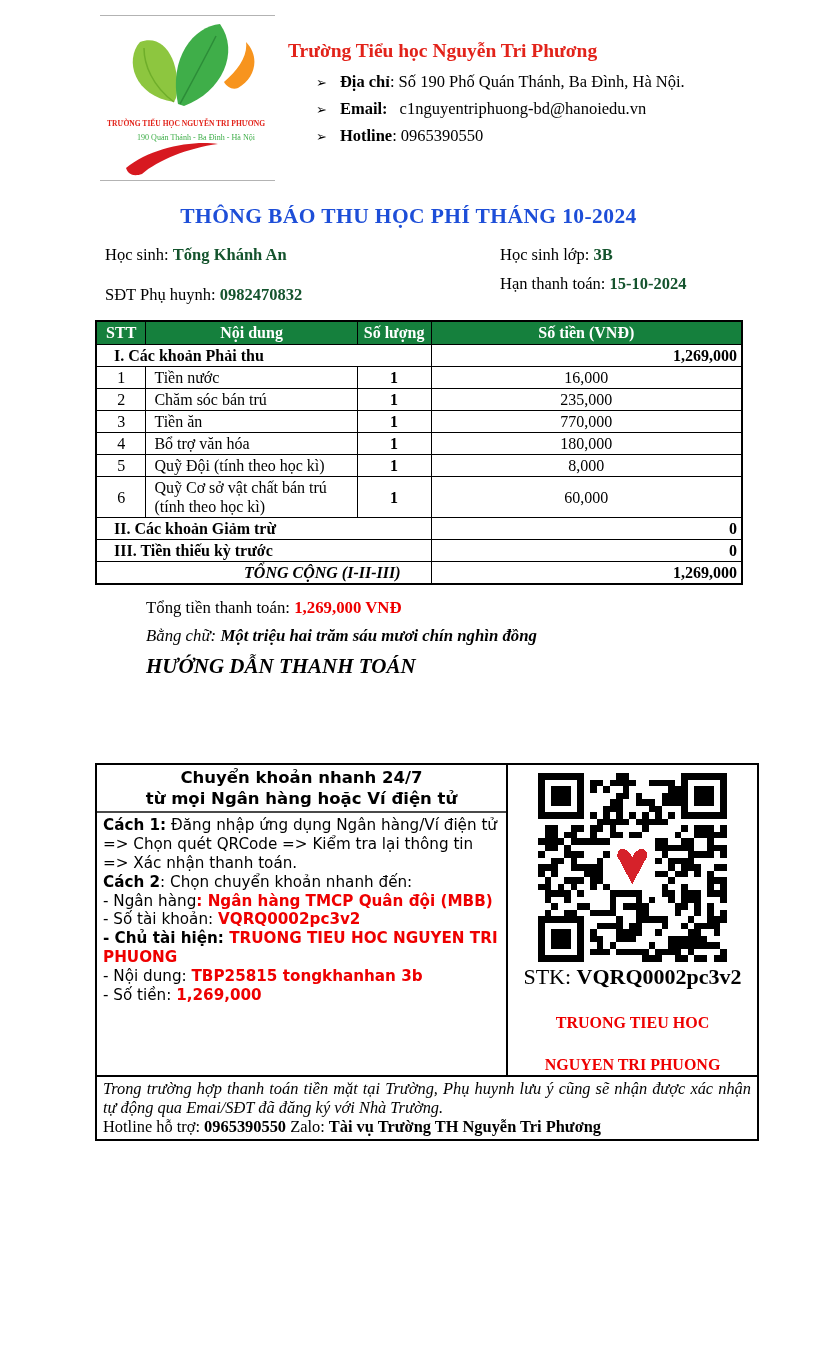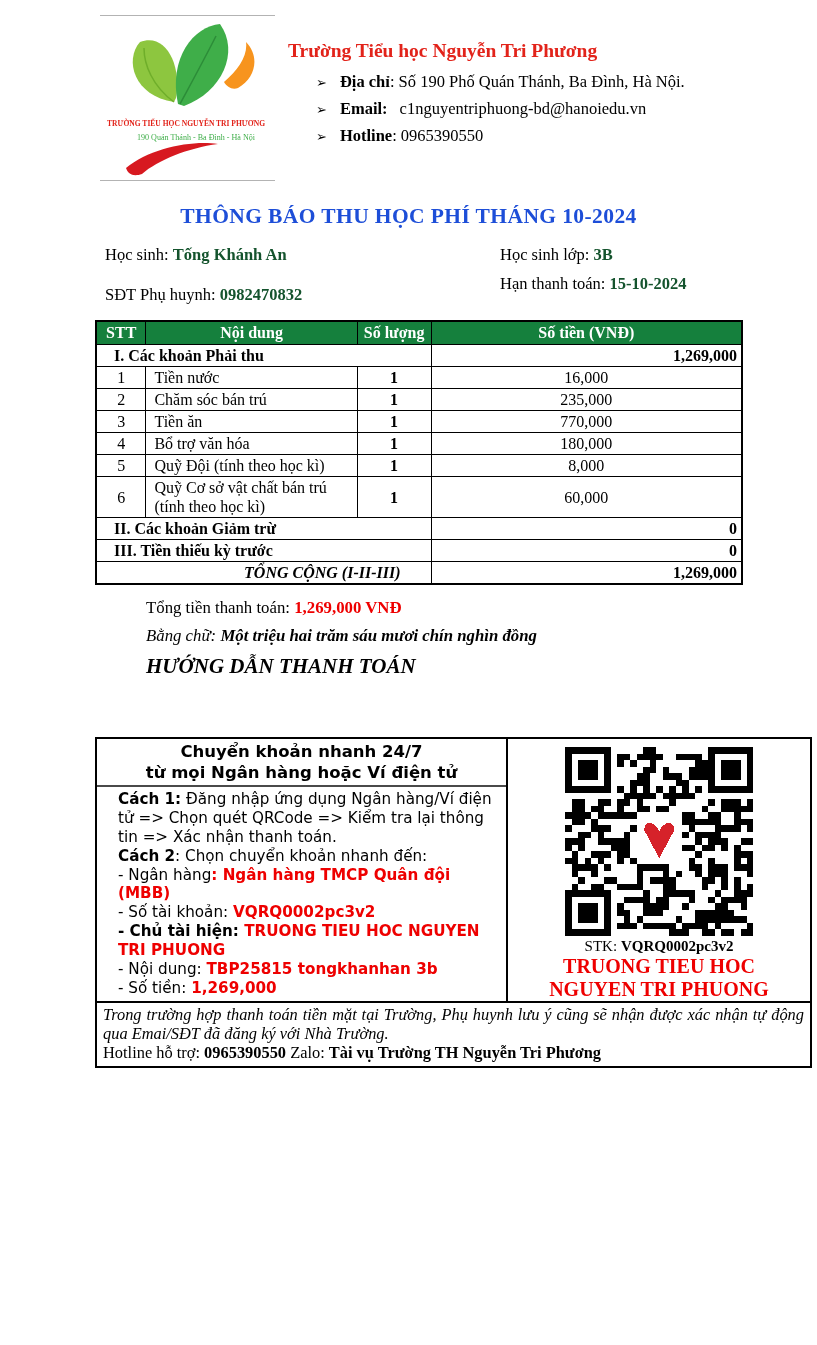--- a/index.html
+++ b/index.html
@@ -64,40 +64,40 @@
   
   .summary { position: absolute; left: 113px; top: 598px; width: 650px; margin-left: 33px; }
   .sum-line { font-size: 16.8px; margin-bottom: 8px; }
   .red-b { color: #ee0000; font-weight: bold; }
   .sum-words { font-style: italic; }
   .sum-words .words { font-weight: bold; }
   .guide-title { font-size: 21px; font-weight: bold; font-style: italic; margin-bottom: 1px; }
   .guide-text { font-size: 16.6px; font-style: italic; text-align: justify; line-height: 1.13; }
   
   .paybox {
-    position: absolute; left: 95px; top: 737px; width: 717px;
+    position: absolute; left: 95px; top: 763px; width: 664px;
     border: 2px solid #000;
     display: grid; grid-template-columns: 411px 1fr;
   }
   .pb-left { grid-column: 1; grid-row: 1; border-right: 2px solid #000; }
   .pb-head {
     font-family: "DejaVu Sans", "Liberation Sans", sans-serif;
     font-weight: bold; font-size: 16.5px; text-align: center;
     line-height: 1.25; padding: 3px 2px 2px;
     border-bottom: 2px solid #4a4a4a;
   }
   .pb-body {
     font-family: "DejaVu Sans", "Liberation Sans", sans-serif;
-    font-size: 15.2px; line-height: 1.24; padding: 3px 5px 3px 21px;
+    font-size: 15.2px; line-height: 1.24; padding: 3px 5px 3px 6px;
   }
   .pb-right { grid-column: 2; grid-row: 1; text-align: center; }
   .qr-wrap { width: 189px; height: 189px; margin: 8px auto 2px; }
-  .stk-line { font-size: 15px; }
+  .stk-line { font-size: 22px; }
   .stk-line .stk-val { font-weight: bold; }
-  .qr-holder { color: #ee0000; font-weight: bold; font-size: 20px; line-height: 1.15; }
+  .qr-holder { color: #ee0000; font-weight: bold; font-size: 16px; line-height: 1.15; margin-top: 24px; }
   .pb-note {
     grid-column: 1 / 3; grid-row: 2; border-top: 2px solid #000;
     font-size: 16.4px; padding: 2px 6px 3px; line-height: 1.17;
   }
   .pb-note .note-italic { font-style: italic; text-align: justify; }
   .pb-note .hotline-line { font-style: normal; }
 </style>
 </head>
 <body>
 

